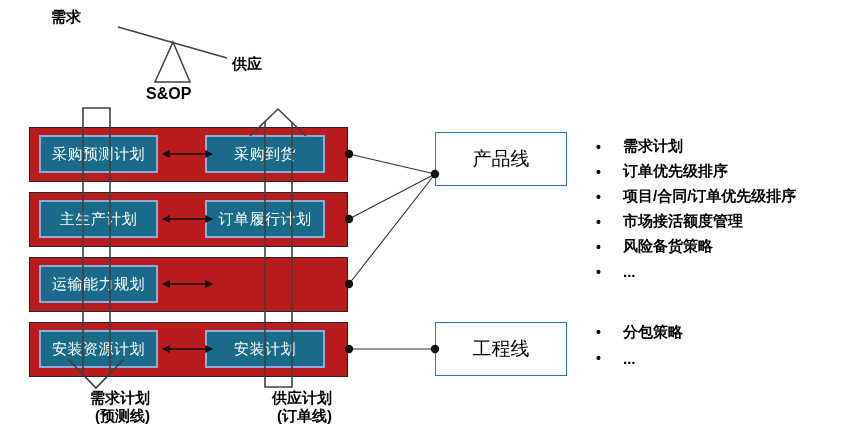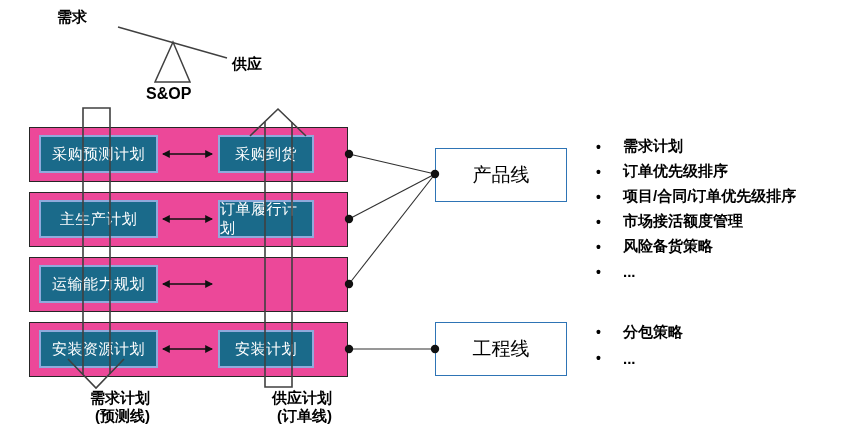--- a/index.html
+++ b/index.html
@@ -3,45 +3,45 @@
 <meta charset="utf-8">
 <style>
   html,body{margin:0;padding:0;background:#fff;}
   .stage{
     position:relative;width:866px;height:441px;background:#fff;overflow:hidden;
     font-family:"Liberation Sans","DejaVu Sans",sans-serif;color:#000;
   }
   .t{position:absolute;white-space:nowrap;}
   .bold{font-weight:bold;}
   
-  .prow{position:absolute;left:29px;width:319px;height:55px;background:#ec4899;
+  .prow{position:absolute;left:29px;width:319px;height:55px;background:#b91c1c;
         border:1.5px solid #262626;box-sizing:border-box;}
   .prow-1{top:127px;} .prow-2{top:192px;} .prow-3{top:257px;} .prow-4{top:322px;}
   .pbox{position:absolute;top:7px;height:38px;background:#1A6A8A;border:2px solid #8FAADC;
         box-sizing:border-box;color:#fff;display:flex;align-items:center;justify-content:center;
         font-size:15px;letter-spacing:0.5px;}
   .pbox.l{left:9px;width:119px;}
-  .pbox.r{left:188px;width:96px;}
+  .pbox.r{left:175px;width:120px;}
   
   .gbox{position:absolute;left:435px;width:132px;height:54px;background:#fff;
         border:1.5px solid #2E74B5;box-sizing:border-box;display:flex;align-items:center;
         justify-content:center;font-size:19px;}
-  .gbox-1{top:148px;} .gbox-2{top:322px;}
+  .gbox-1{top:132px;} .gbox-2{top:322px;}
   
   .bullets{position:absolute;left:596px;}
   .bullets-1{top:134px;} .bullets-2{top:319px;}
   .bullet{display:flex;align-items:center;height:25px;font-weight:bold;font-size:15px;}
   .bullets-2 .bullet{height:26px;}
   .bullet .dot{width:27px;font-size:14px;}
   
   .vlabel{position:absolute;width:110px;text-align:right;font-weight:bold;font-size:15px;line-height:18px;}
   .vlabel-demand{left:40px;top:389px;}
   .vlabel-supply{left:222px;top:389px;}
   
-  .lbl-demand{left:57px;top:8px;font-size:15px;}
+  .lbl-demand{left:51px;top:8px;font-size:15px;}
   .lbl-supply{left:232px;top:55px;font-size:15px;text-align:right;}
   .lbl-sop{left:146px;top:85px;font-size:16px;}
   svg.overlay{position:absolute;left:0;top:0;pointer-events:none;z-index:5;}
 </style>
 </head>
 <body>
 
 <div class="stage">
 
   <div class="t bold lbl-demand">需求</div>

